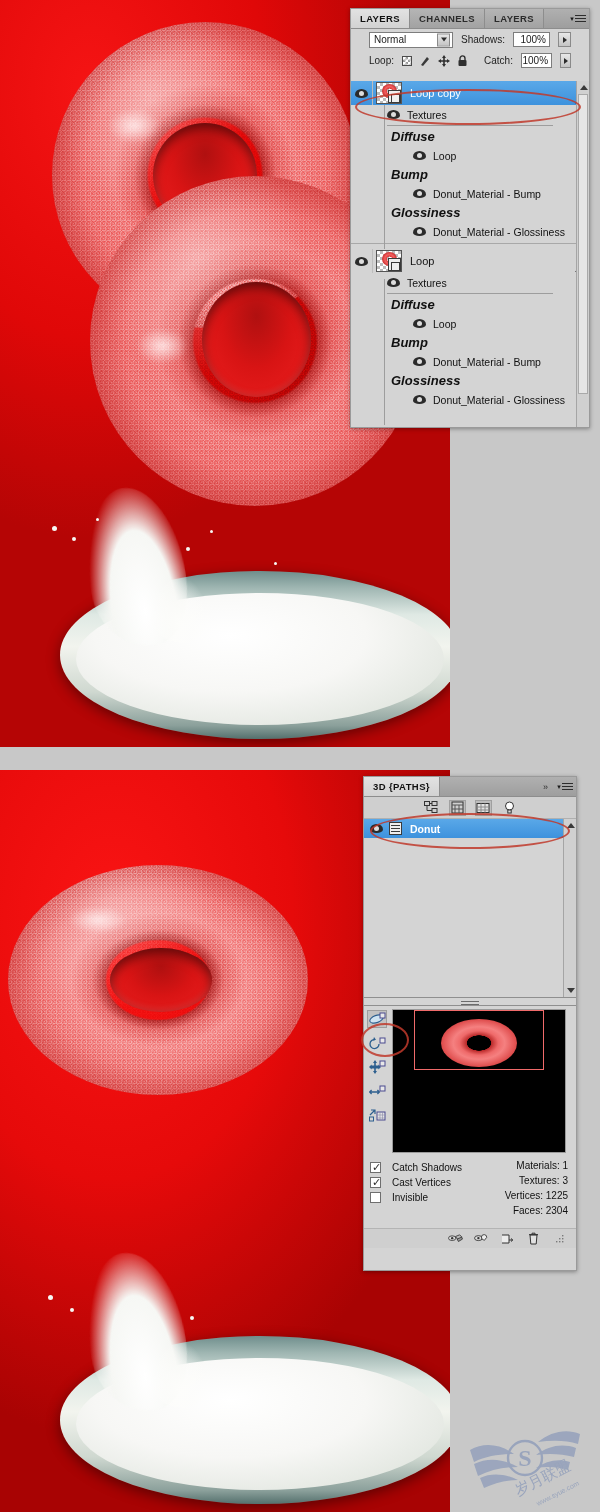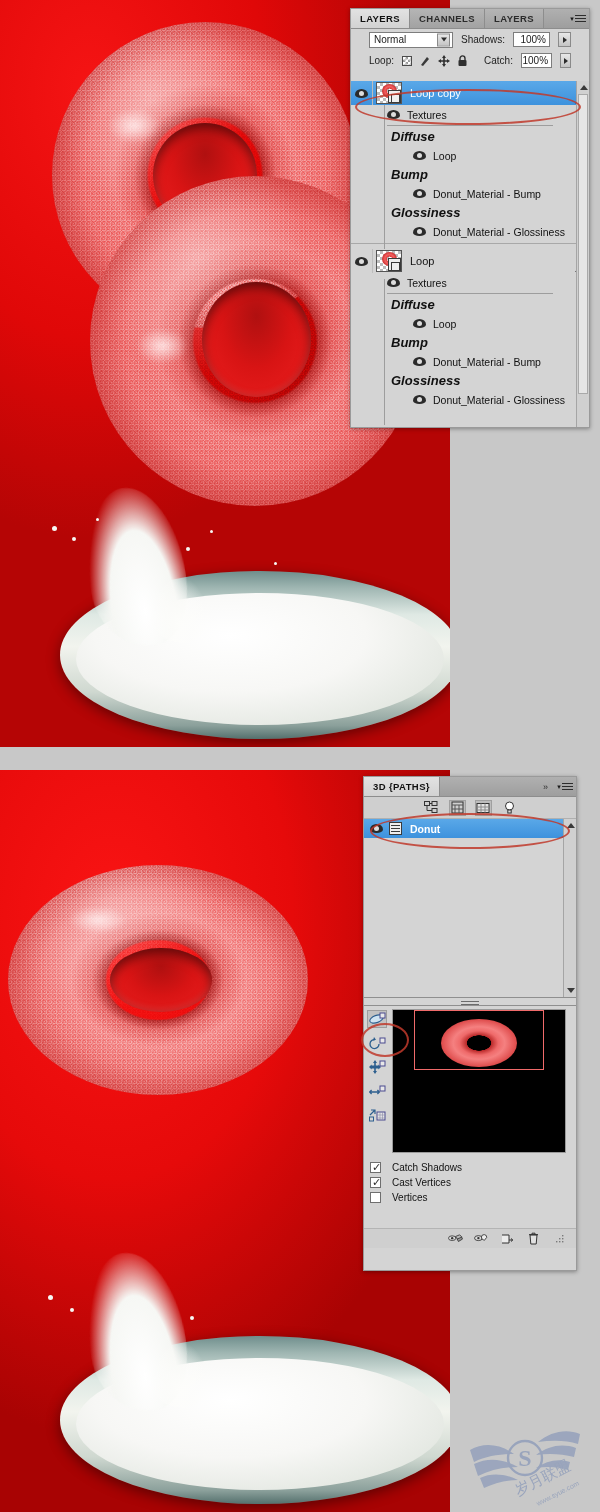--- a/index.html
+++ b/index.html
@@ -661,22 +661,28 @@
         <div class="chk">
           <span class="chkbox on"></span>
           <span class="chktext">Catch Shadows</span>
         </div>
         <div class="chk">
           <span class="chkbox on"></span>
           <span class="chktext">Cast Vertices</span>
         </div>
         <div class="chk">
           <span class="chkbox"></span>
-          <span class="chktext">Vertices</span>
-        </div>
+          <span class="chktext">Invisible</span>
+        </div>
+      </div>
+      <div class="statcol" style="width:104px;">
+        <div class="stat">Materials: 1</div>
+        <div class="stat">Textures: 3</div>
+        <div class="stat">Vertices: 1225</div>
+        <div class="stat">Faces: 2304</div>
       </div>
     </div>
 
     <div class="d3bottom">
       <div class="bbtn">
         <svg width="18" height="12" viewBox="0 0 18 12">
           <ellipse cx="5" cy="5" rx="4.4" ry="2.8" fill="#ddd" stroke="#333"></ellipse>
           <circle cx="5" cy="5" r="1.4" fill="#333"></circle>
           <path d="M9 3 L14 1 L17 4 L12 7 Z" fill="#bbb" stroke="#333"></path>
           <path d="M11 6 L16 4 L17.5 6 L12.5 9 Z" fill="#999" stroke="#333"></path>

